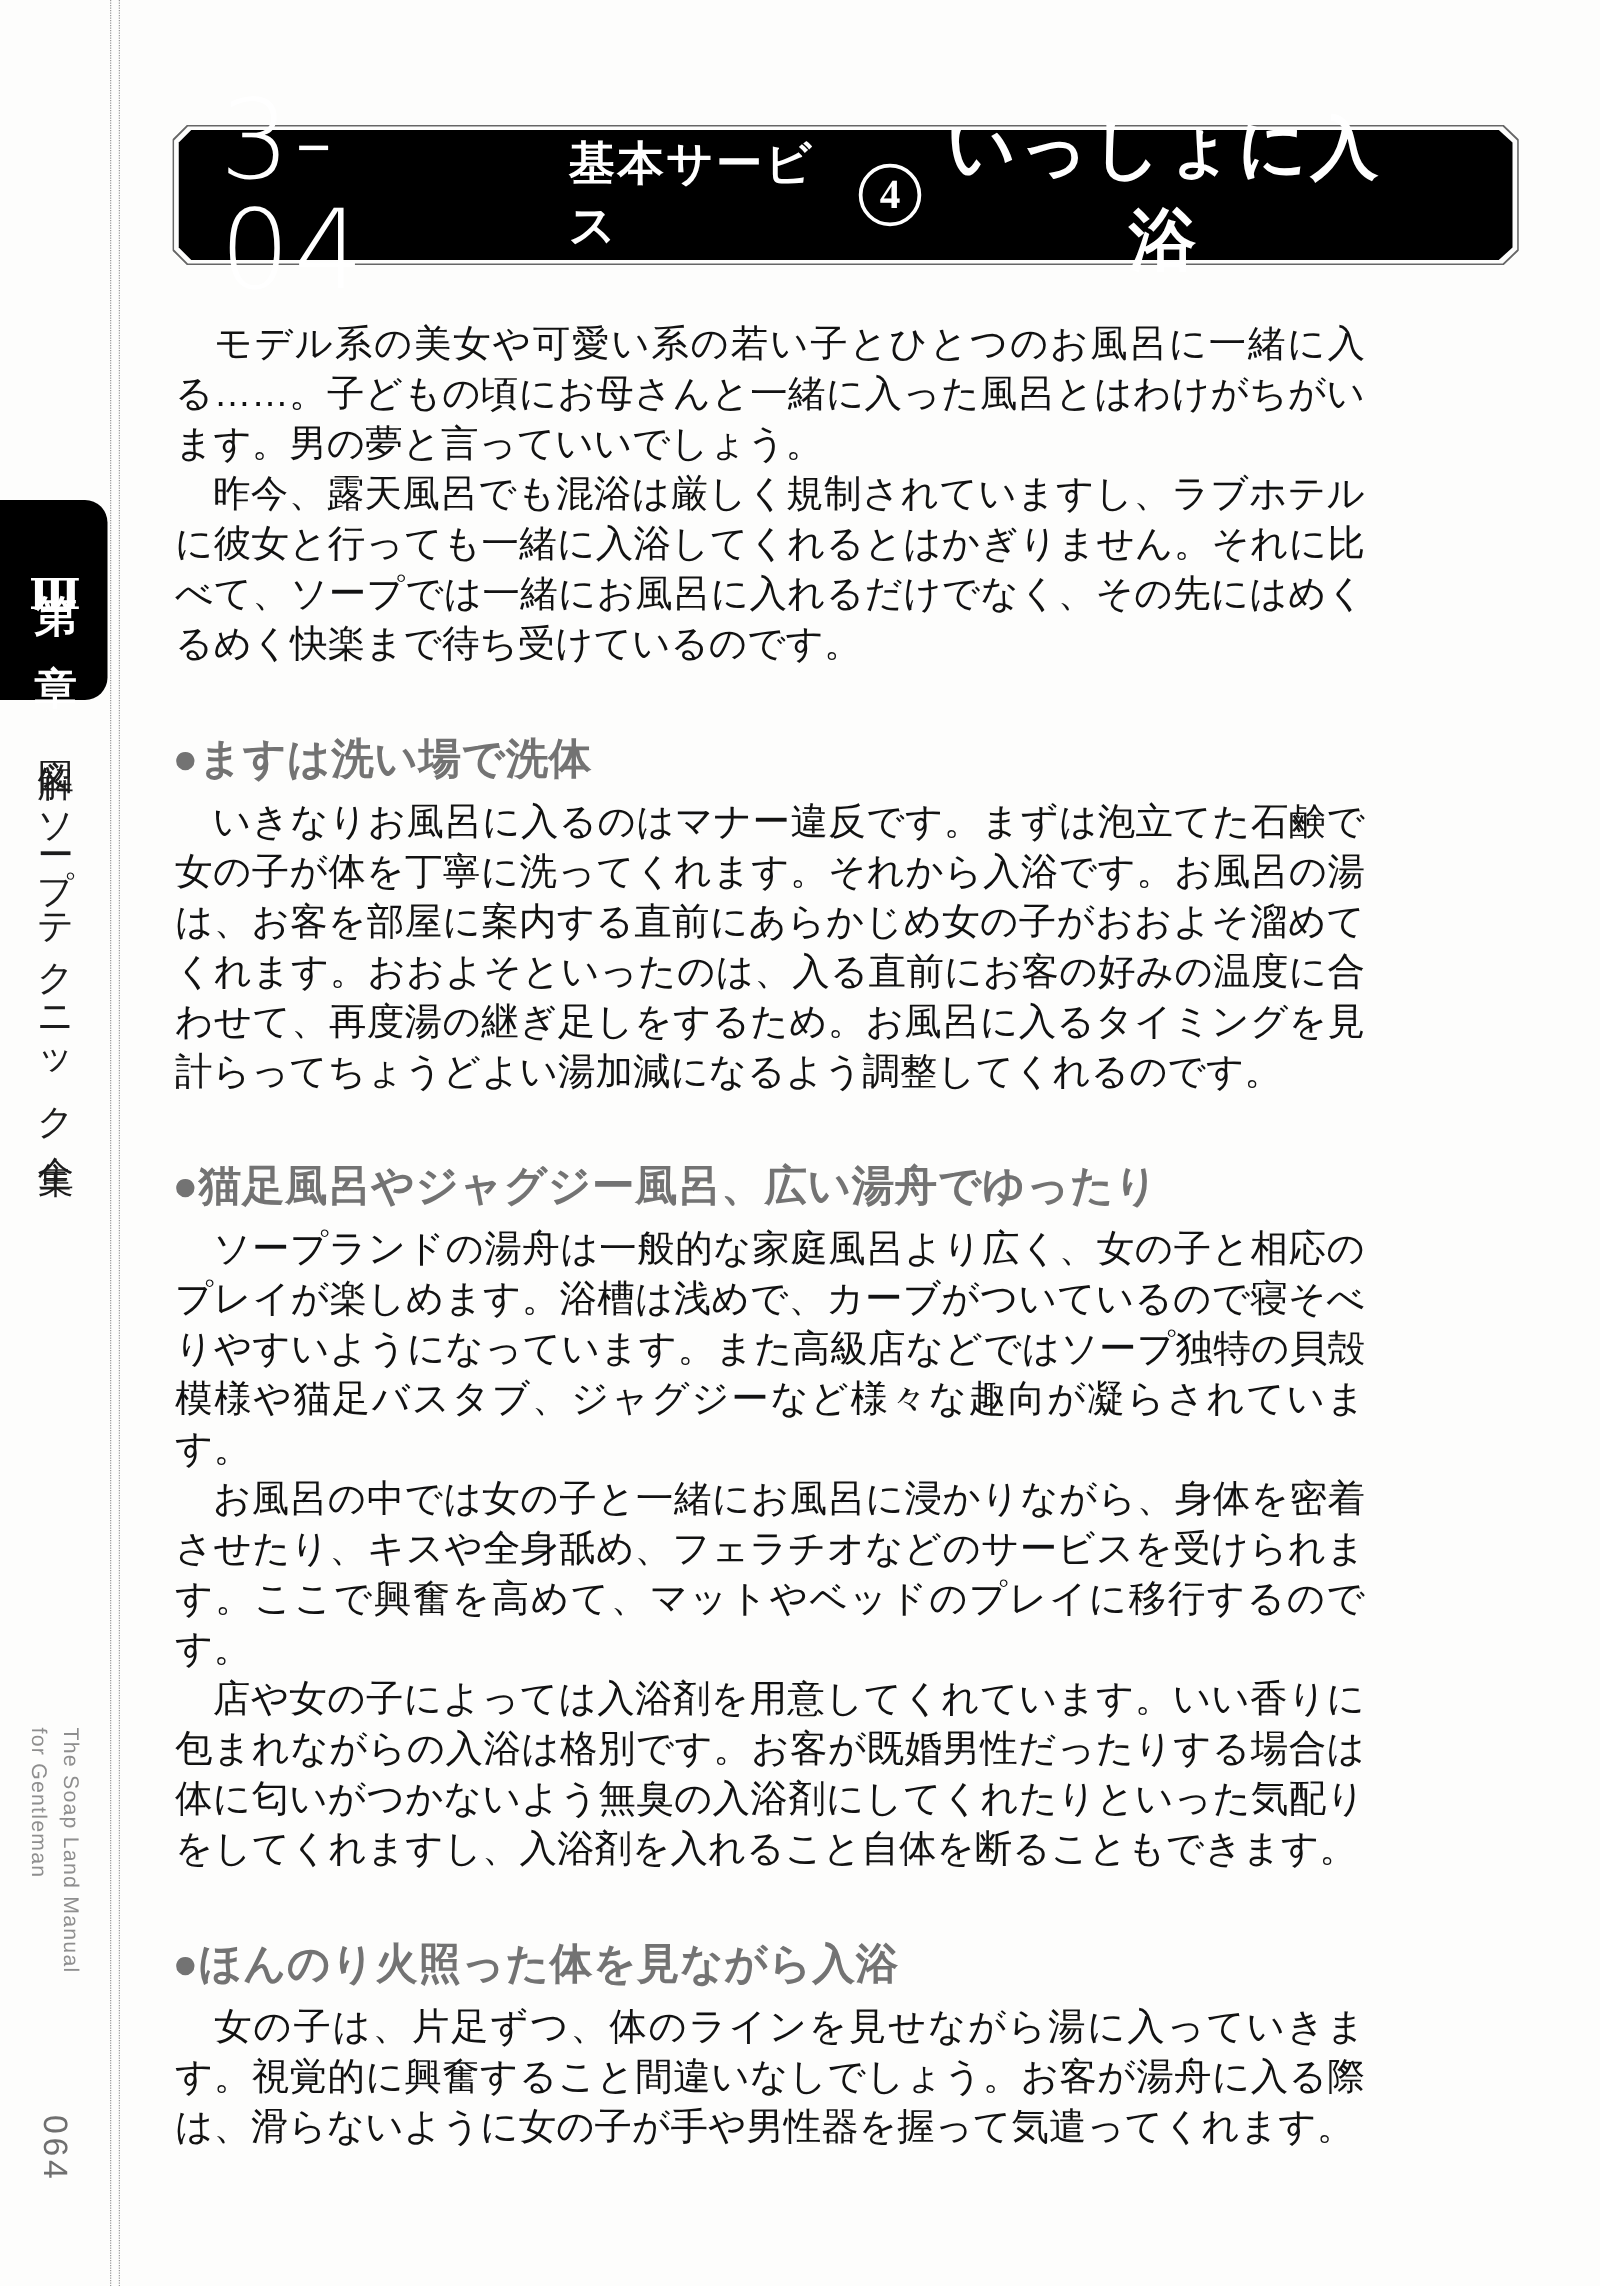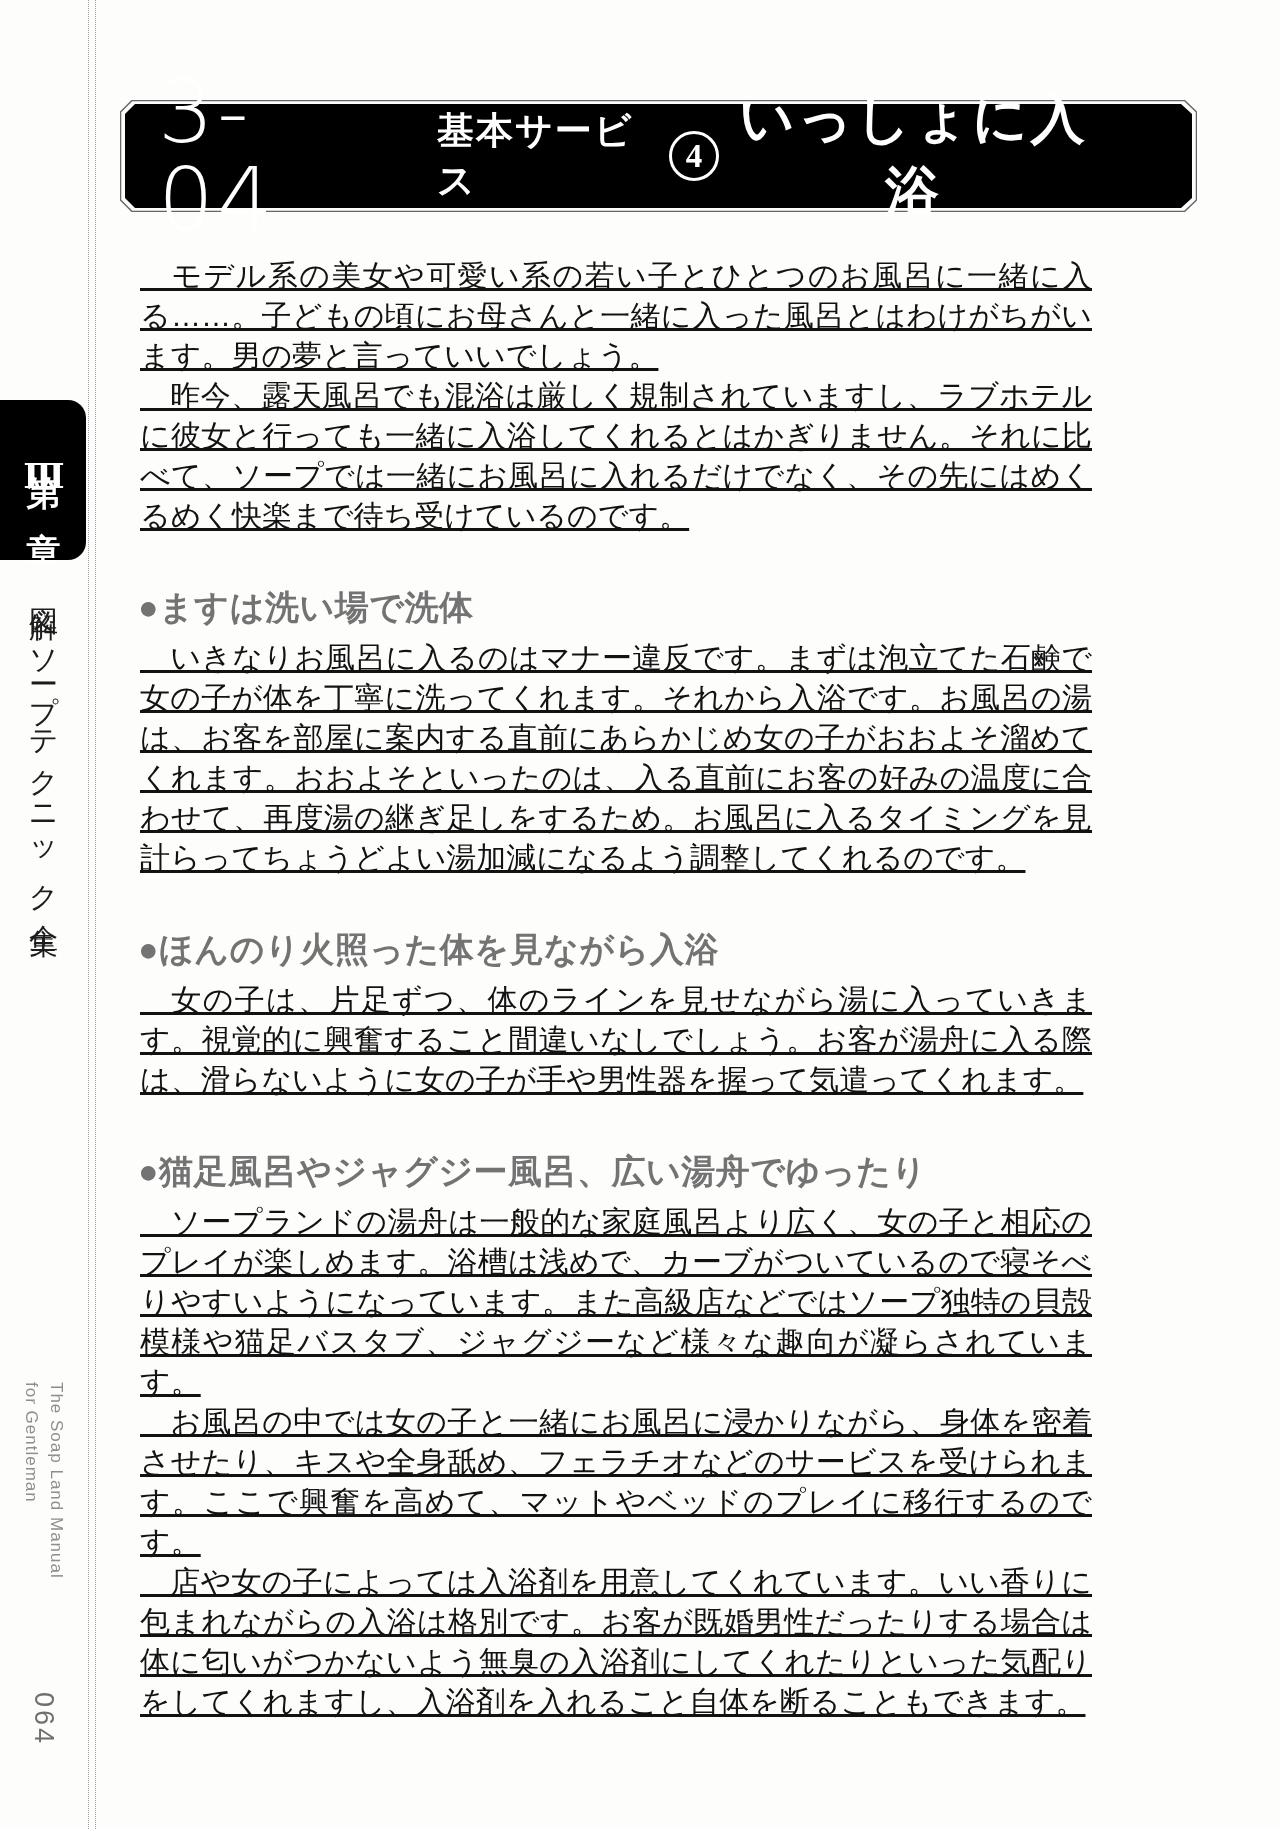--- a/index.html
+++ b/index.html
@@ -45,21 +45,21 @@
 
   
   .page-number{
     position:absolute;left:28px;top:1692px;
     writing-mode:vertical-rl;text-orientation:mixed;
     font-size:27px;color:#6f6f6f;letter-spacing:3px;
   }
 
   
   .banner{
-    position:absolute;left:120px;top:100px;width:982px;height:112px;
+    position:absolute;left:138px;top:100px;width:982px;height:112px;
   }
   .banner svg{position:absolute;left:0;top:0;}
   .banner-content{
     position:absolute;left:0;top:0;right:0;bottom:0;
     display:flex;align-items:center;color:#fff;z-index:2;
   }
   .banner-number{
     font-family:"DejaVu Sans","Liberation Sans",sans-serif;
     font-weight:200;font-size:88px;line-height:1;
     margin-left:38px;letter-spacing:3px;
@@ -79,21 +79,21 @@
     font-family:"Liberation Serif","DejaVu Serif",serif;
     font-weight:600;font-size:54px;letter-spacing:3px;text-align:center;
   }
 
   
   .content{
     position:absolute;left:140px;top:256px;width:952px;
     font-size:30px;line-height:40px;text-align:justify;
     color:#121212;
   }
-  .content p{margin:0;text-decoration:underline;}
+  .content p{margin:0;}
   .section{margin-top:49px;}
   .section-heading{
     font-size:34px;font-weight:bold;line-height:44px;
     margin:0 0 9px -2px;letter-spacing:0.5px;color:#737373;
   }
 </style>
 </head>
 <body>
 
 <div class="vrule outer"></div>
@@ -128,23 +128,23 @@
 <div class="content">
   <p>　モデル系の美女や可愛い系の若い子とひとつのお風呂に一緒に入る……。子どもの頃にお母さんと一緒に入った風呂とはわけがちがいます。男の夢と言っていいでしょう。</p>
   <p>　昨今、露天風呂でも混浴は厳しく規制されていますし、ラブホテルに彼女と行っても一緒に入浴してくれるとはかぎりません。それに比べて、ソープでは一緒にお風呂に入れるだけでなく、その先にはめくるめく快楽まで待ち受けているのです。</p>
 
   <div class="section">
     <h2 class="section-heading">●ますは洗い場で洗体</h2>
     <p>　いきなりお風呂に入るのはマナー違反です。まずは泡立てた石鹸で女の子が体を丁寧に洗ってくれます。それから入浴です。お風呂の湯は、お客を部屋に案内する直前にあらかじめ女の子がおおよそ溜めてくれます。おおよそといったのは、入る直前にお客の好みの温度に合わせて、再度湯の継ぎ足しをするため。お風呂に入るタイミングを見計らってちょうどよい湯加減になるよう調整してくれるのです。</p>
   </div>
 
   <div class="section">
-    <h2 class="section-heading">●ほんのり火照った体を見ながら入浴</h2>
-    <p>　女の子は、片足ずつ、体のラインを見せながら湯に入っていきます。視覚的に興奮すること間違いなしでしょう。お客が湯舟に入る際は、滑らないように女の子が手や男性器を握って気遣ってくれます。</p>
-  </div>
-
-  <div class="section">
     <h2 class="section-heading">●猫足風呂やジャグジー風呂、広い湯舟でゆったり</h2>
     <p>　ソープランドの湯舟は一般的な家庭風呂より広く、女の子と相応のプレイが楽しめます。浴槽は浅めで、カーブがついているので寝そべりやすいようになっています。また高級店などではソープ独特の貝殻模様や猫足バスタブ、ジャグジーなど様々な趣向が凝らされています。</p>
     <p>　お風呂の中では女の子と一緒にお風呂に浸かりながら、身体を密着させたり、キスや全身舐め、フェラチオなどのサービスを受けられます。ここで興奮を高めて、マットやベッドのプレイに移行するのです。</p>
     <p>　店や女の子によっては入浴剤を用意してくれています。いい香りに包まれながらの入浴は格別です。お客が既婚男性だったりする場合は体に匂いがつかないよう無臭の入浴剤にしてくれたりといった気配りをしてくれますし、入浴剤を入れること自体を断ることもできます。</p>
   </div>
+
+  <div class="section">
+    <h2 class="section-heading">●ほんのり火照った体を見ながら入浴</h2>
+    <p>　女の子は、片足ずつ、体のラインを見せながら湯に入っていきます。視覚的に興奮すること間違いなしでしょう。お客が湯舟に入る際は、滑らないように女の子が手や男性器を握って気遣ってくれます。</p>
+  </div>
 </div>
 
 </body></html>

